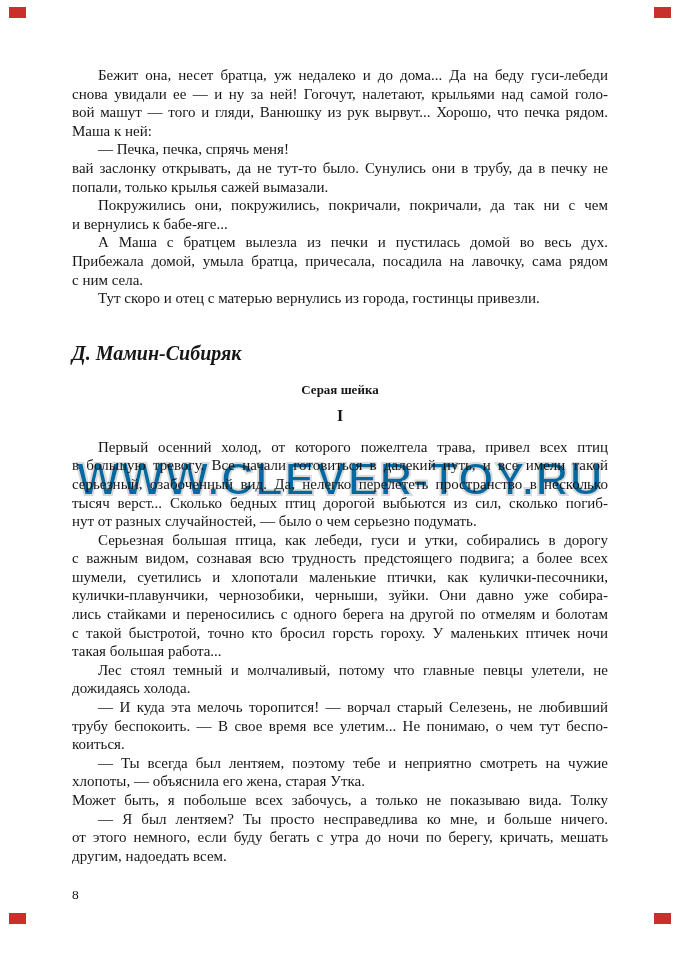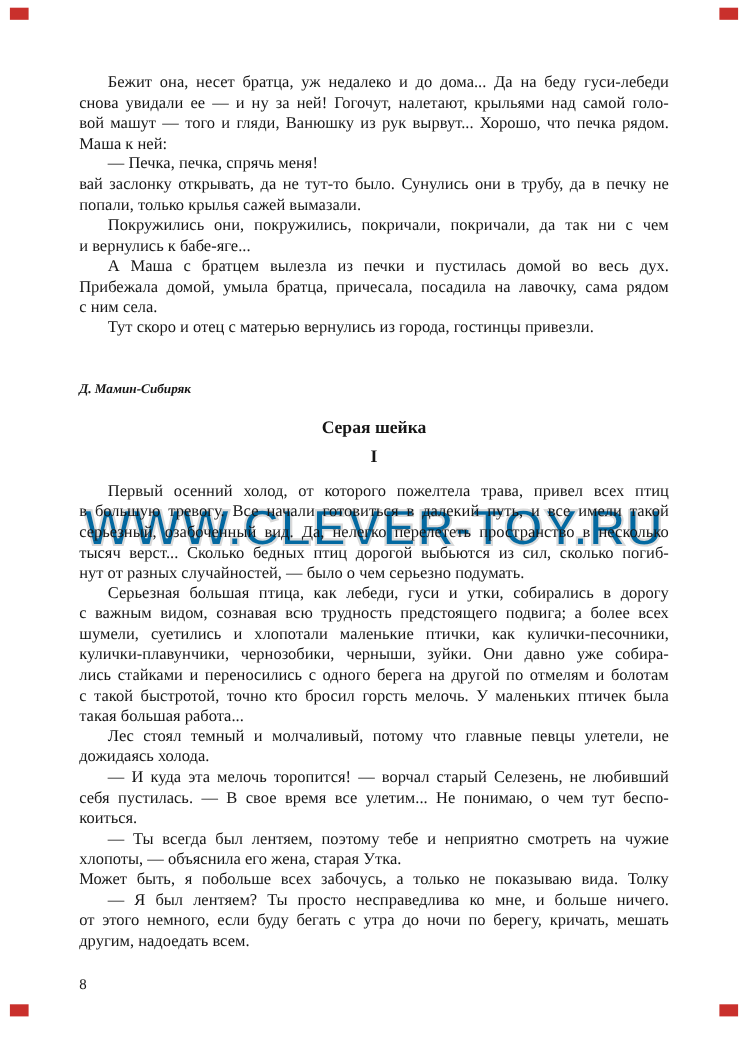--- a/index.html
+++ b/index.html
@@ -32,26 +32,26 @@
   .para{margin:0;padding:0;}
   .line{
     text-align:justify;text-align-last:justify;
     hyphens:none;white-space:normal;
   }
   .line.last{text-align-last:left;}
   .line.first{text-indent:26px;}
   .author{
     margin-top:36px;
     font-weight:bold;font-style:italic;
-    font-size:12px;line-height:19px;
+    font-size:20px;line-height:19px;
   }
   .title{
     margin-top:16px;
     text-align:center;font-weight:bold;
-    font-size:16px;line-height:21px;
+    font-size:13px;line-height:21px;
   }
   .chapter{
     margin-top:6px;
     text-align:center;font-weight:bold;
     font-size:16px;line-height:20px;
   }
   .story{margin-top:12px;}
   .page-number{
     position:absolute;left:72px;top:887px;z-index:2;
     font-size:13.5px;line-height:15px;
@@ -109,30 +109,30 @@
           <div class="line">серьезный, озабоченный вид. Да, нелегко перелететь пространство в несколько</div>
           <div class="line">тысяч верст... Сколько бедных птиц дорогой выбьются из сил, сколько погиб-</div>
           <div class="line last">нут от разных случайностей, — было о чем серьезно подумать.</div>
         </div>
         <div class="para">
           <div class="line first">Серьезная большая птица, как лебеди, гуси и утки, собирались в дорогу</div>
           <div class="line">с важным видом, сознавая всю трудность предстоящего подвига; а более всех</div>
           <div class="line">шумели, суетились и хлопотали маленькие птички, как кулички-песочники,</div>
           <div class="line">кулички-плавунчики, чернозобики, черныши, зуйки. Они давно уже собира-</div>
           <div class="line">лись стайками и переносились с одного берега на другой по отмелям и болотам</div>
-          <div class="line">с такой быстротой, точно кто бросил горсть мелочь. У маленьких птичек была</div>
+          <div class="line">с такой быстротой, точно кто бросил горсть гороху. У маленьких птичек ночи</div>
           <div class="line last">такая большая работа...</div>
         </div>
         <div class="para">
           <div class="line first">Лес стоял темный и молчаливый, потому что главные певцы улетели, не</div>
           <div class="line last">дожидаясь холода.</div>
         </div>
         <div class="para">
           <div class="line first">— И куда эта мелочь торопится! — ворчал старый Селезень, не любивший</div>
-          <div class="line">себя пустилась. — В свое время все улетим... Не понимаю, о чем тут беспо-</div>
+          <div class="line">трубу беспокоить. — В свое время все улетим... Не понимаю, о чем тут беспо-</div>
           <div class="line last">коиться.</div>
         </div>
         <div class="para">
           <div class="line first">— Ты всегда был лентяем, поэтому тебе и неприятно смотреть на чужие</div>
           <div class="line last">хлопоты, — объяснила его жена, старая Утка.</div>
         </div>
         <div class="para">
           <div class="line">Может быть, я побольше всех забочусь, а только не показываю вида. Толку</div>
           <div class="line first">— Я был лентяем? Ты просто несправедлива ко мне, и больше ничего.</div>
           <div class="line">от этого немного, если буду бегать с утра до ночи по берегу, кричать, мешать</div>

